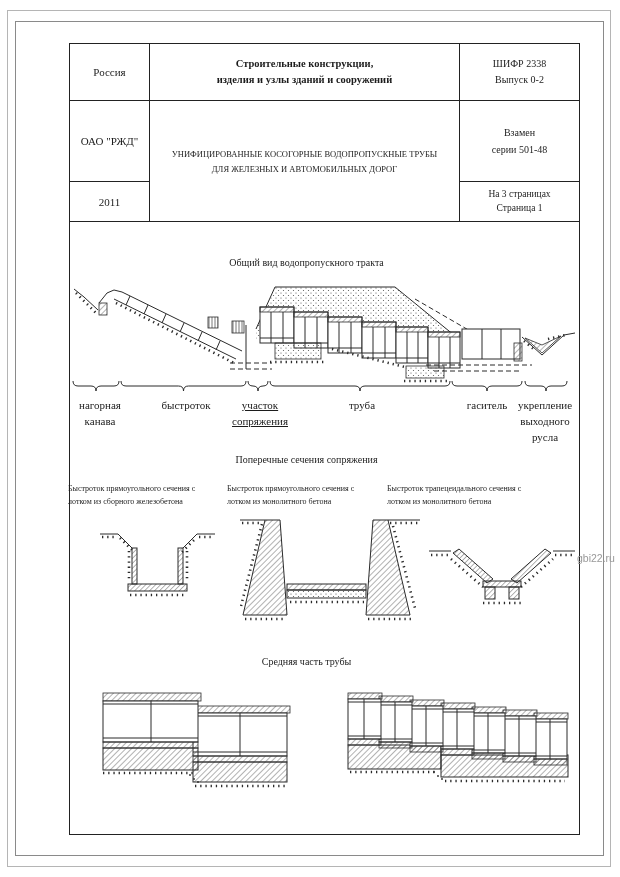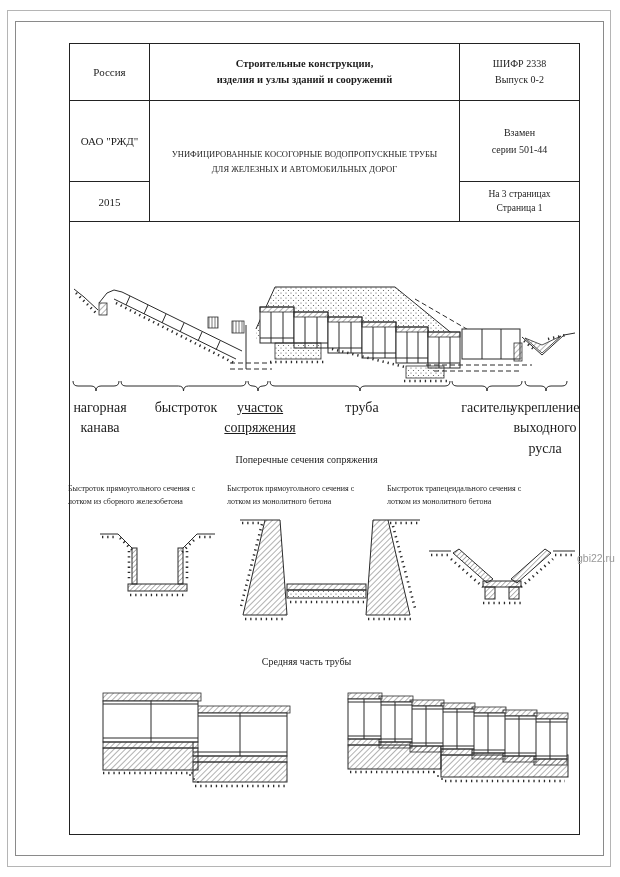--- a/index.html
+++ b/index.html
@@ -16,21 +16,21 @@
   .ca{grid-area:a;border-right:1.5px solid #222;border-bottom:1.5px solid #222;font-size:11px;}
   .cb{grid-area:b;border-right:1.5px solid #222;border-bottom:1.5px solid #222;font-size:10.5px;font-weight:bold;line-height:1.5;}
   .cc{grid-area:c;border-bottom:1.5px solid #222;font-size:10px;line-height:1.6;}
   .cd{grid-area:d;border-right:1.5px solid #222;border-bottom:1.5px solid #222;font-size:11px;}
   .ce{grid-area:e;border-right:1.5px solid #222;font-size:8.5px;line-height:1.7;padding:0 14px;}
   .cf{grid-area:f;border-bottom:1.5px solid #222;font-size:10px;line-height:1.7;}
   .cg{grid-area:g;border-right:1.5px solid #222;font-size:11px;}
   .ch{grid-area:h;font-size:9.5px;line-height:1.45;}
   .preline{white-space:pre-line;}
   .sec-title{left:0;width:100%;text-align:center;font-size:10px;padding-right:36px;box-sizing:border-box;}
-  .plabel{font-size:14px;line-height:1.45;text-align:center;width:90px;}
+  .plabel{font-size:11px;line-height:1.45;text-align:center;width:90px;}
   .caption{font-size:8px;line-height:1.6;text-align:left;width:160px;}
   .watermark{left:577px;top:552px;font-family:"Liberation Sans","DejaVu Sans",sans-serif;
              font-size:10.5px;color:#999;}
   .ln{stroke:#2b2b2b;stroke-width:1;fill:none;}
   .lnw{fill:#fff;stroke:#2b2b2b;stroke-width:1;}
   .dash{stroke:#2b2b2b;stroke-width:1;stroke-dasharray:5 3;fill:none;}
   .ticks{stroke:#2b2b2b;stroke-width:2.6;stroke-dasharray:1.3 3.9;fill:none;}
   svg{display:block;}
 </style>
 </head>
@@ -44,26 +44,27 @@
 
     <div class="htable">
       <div class="cell ca">Россия</div>
       <div class="cell cb preline">Строительные конструкции,
 изделия и узлы зданий и сооружений</div>
       <div class="cell cc preline">ШИФР 2338
 Выпуск 0-2</div>
       <div class="cell cd">ОАО "РЖД"</div>
       <div class="cell ce">УНИФИЦИРОВАННЫЕ КОСОГОРНЫЕ ВОДОПРОПУСКНЫЕ ТРУБЫ ДЛЯ ЖЕЛЕЗНЫХ И АВТОМОБИЛЬНЫХ ДОРОГ</div>
       <div class="cell cf preline">Взамен
-серии 501-44</div>
-      <div class="cell cg">2015</div>
+серии 501-48</div>
+      <div class="cell cg">2011</div>
       <div class="cell ch preline">На 3 страницах
 Страница 1</div>
     </div>
 
+    <div class="abs sec-title" style="top:213px;">Общий вид водопропускного тракта</div>
 
     <svg class="abs" style="left:0;top:233px;" width="509" height="130" viewBox="0 0 509 130">
       <defs>
         <pattern id="d1dh" width="4" height="4" patternUnits="userSpaceOnUse" patternTransform="rotate(45)">
           <line x1="0" y1="0" x2="0" y2="4" stroke="#555" stroke-width="0.9"></line>
         </pattern>
         <pattern id="d1vh" width="3" height="3" patternUnits="userSpaceOnUse">
           <line x1="1" y1="0" x2="1" y2="3" stroke="#555" stroke-width="0.8"></line>
         </pattern>
         <pattern id="d1st" width="5" height="5" patternUnits="userSpaceOnUse">

